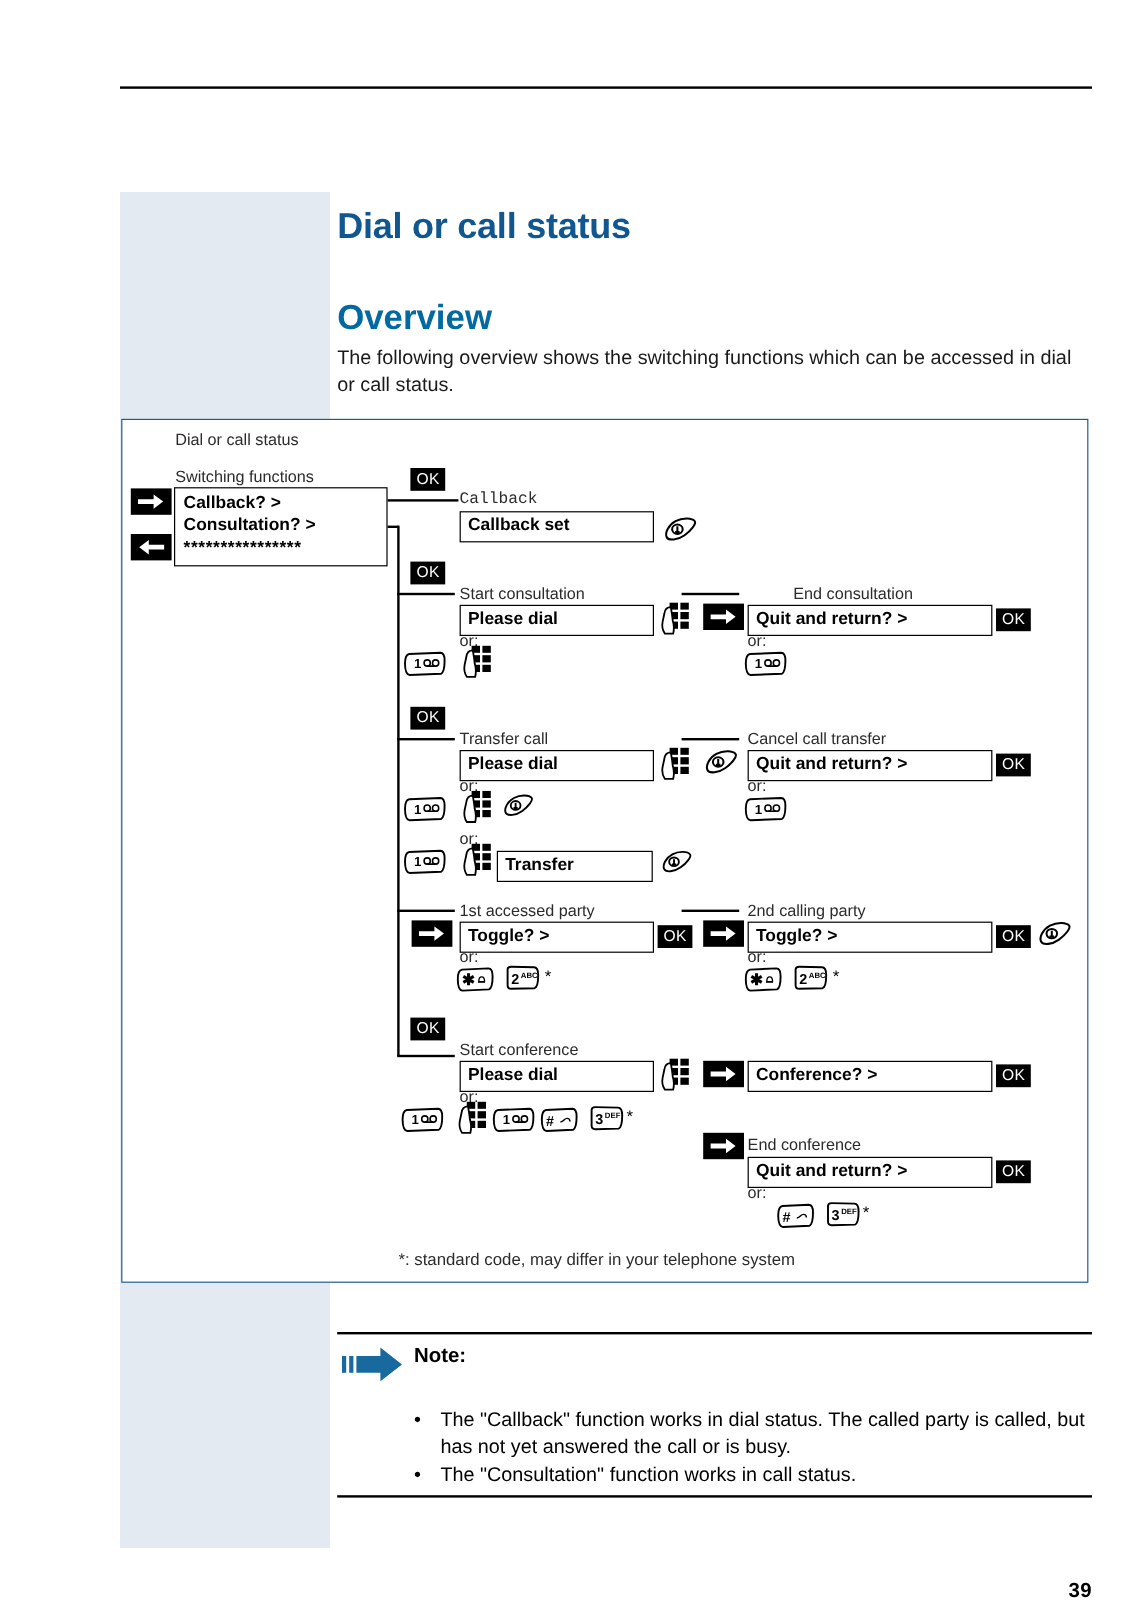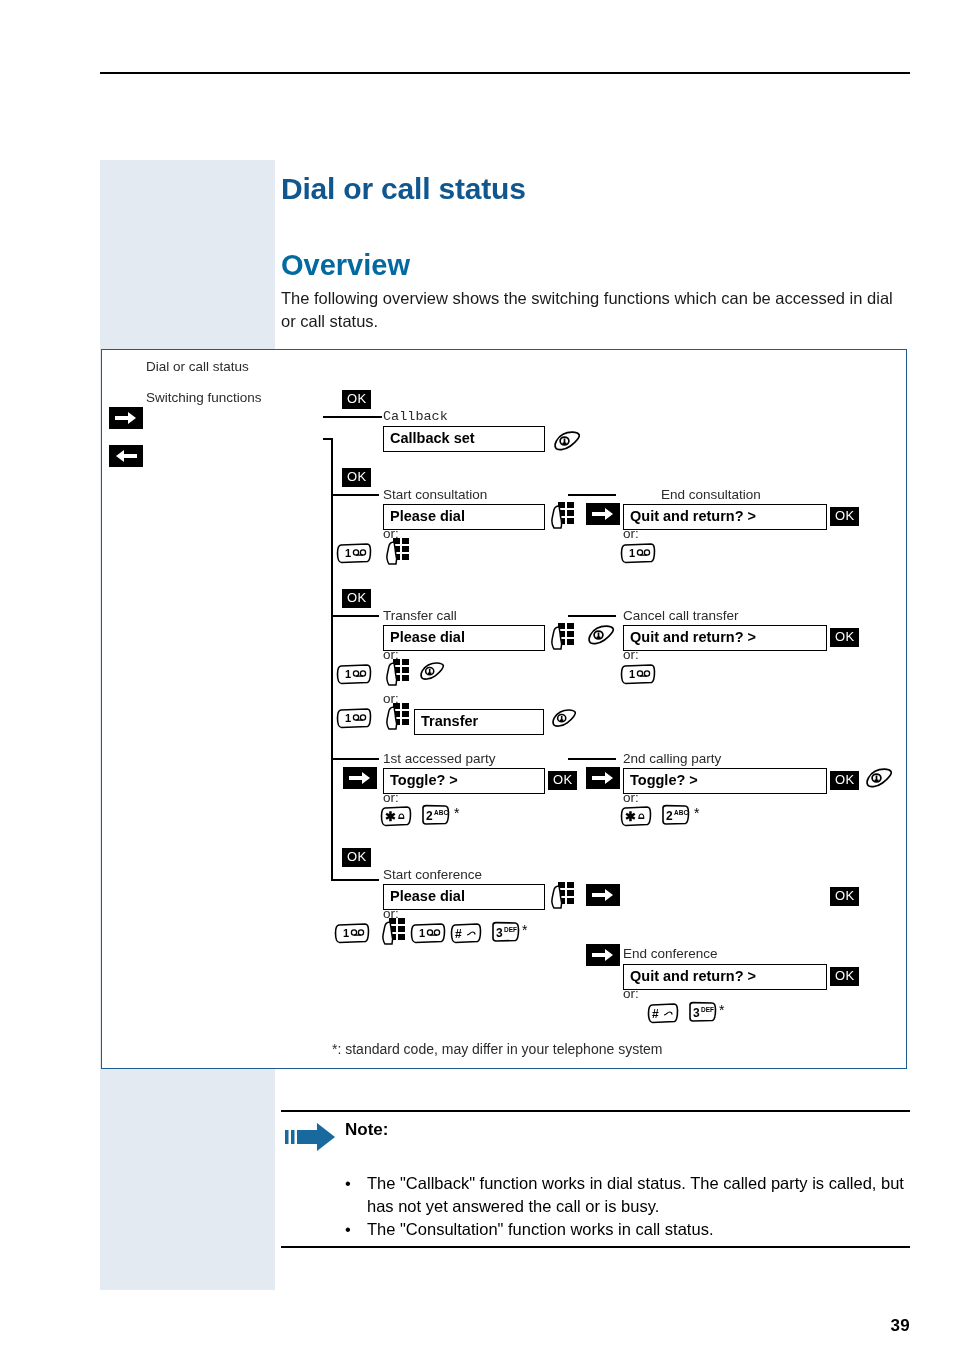--- a/index.html
+++ b/index.html
@@ -126,20 +126,25 @@
     <svg width="22" height="14" viewBox="0 0 22 14">
         <path d="M0 5h13V1l8 6-8 6V9H0z" fill="#fff"></path>
       </svg>
   </div>
   <div class="dg navkey" style="left:7px; top:95px;">
     <svg width="22" height="14" viewBox="0 0 22 14">
         <path d="M22 5H9V1L1 7l8 6V9h13z" fill="#fff"></path>
       </svg>
   </div>
 
+  <div class="dg lcd-multi" style="left:43px; top:56px; width:178px;">
+    <div>Callback? &gt;</div>
+    <div>Consultation? &gt;</div>
+    <div style="letter-spacing:0.5px;">****************</div>
+  </div>
 
   <div class="dg hline" style="left:221px; top:66px; width:59px;"></div>
 
   <div class="dg hline" style="left:221px; top:88px; width:9px;"></div>
   <div class="dg vline" style="left:229px; top:88px; height:442px;"></div>
 
   <div class="dg okkey" style="left:240px; top:40px;">OK</div>
   <div class="dg lbl" style="left:281px; top:60px;font-family:Liberation Mono, monospace;">Callback</div>
   <div class="dg lcd" style="left:281px; top:76px; width:162px;">Callback set</div>
   <div class="dg" style="left:450px; top:80px;">
@@ -412,20 +417,21 @@
           <rect x="11" y="16" width="5" height="6"></rect>
         </g>
       <path d="M10 4 C7 4 5 6 4.6 9.5 L3.2 16 C2.6 19 3 23 5 26 L12 26 C13 22 12.5 18 11.6 15 L11 10 Z" fill="#fff" stroke="#000" stroke-width="1.5"></path>
     </svg>
   </div>
   <div class="dg navkey" style="left:484px; top:534px;">
     <svg width="22" height="14" viewBox="0 0 22 14">
         <path d="M0 5h13V1l8 6-8 6V9H0z" fill="#fff"></path>
       </svg>
   </div>
+  <div class="dg lcd" style="left:521px; top:534px; width:204px;">Conference? &gt;</div>
   <div class="dg okkey" style="left:728px; top:537px;">OK</div>
   <div class="dg or" style="left:281px; top:556px;">or:</div>
   <div class="dg" style="left:232px; top:572px;">
     <svg width="36" height="22" viewBox="0 0 36 22">
       <path d="M5 3 L31 2 C33.5 2 34.5 4 34.5 8.5 C34.5 14 34 18.5 31.5 19.5 L5.5 20.5 C3 20.5 1.5 17 1.5 11 C1.5 6 2.5 3.4 5 3Z" fill="#fff" stroke="#000" stroke-width="1.6"></path>
       <text x="9" y="15" font-family="'Liberation Sans',sans-serif" font-size="11" font-weight="bold">1</text>
       <g fill="none" stroke="#000" stroke-width="1.3">
           <circle cx="20" cy="10.5" r="2.6"></circle>
           <circle cx="27" cy="10.5" r="2.6"></circle>
           <path d="M20 13.1h7"></path>

